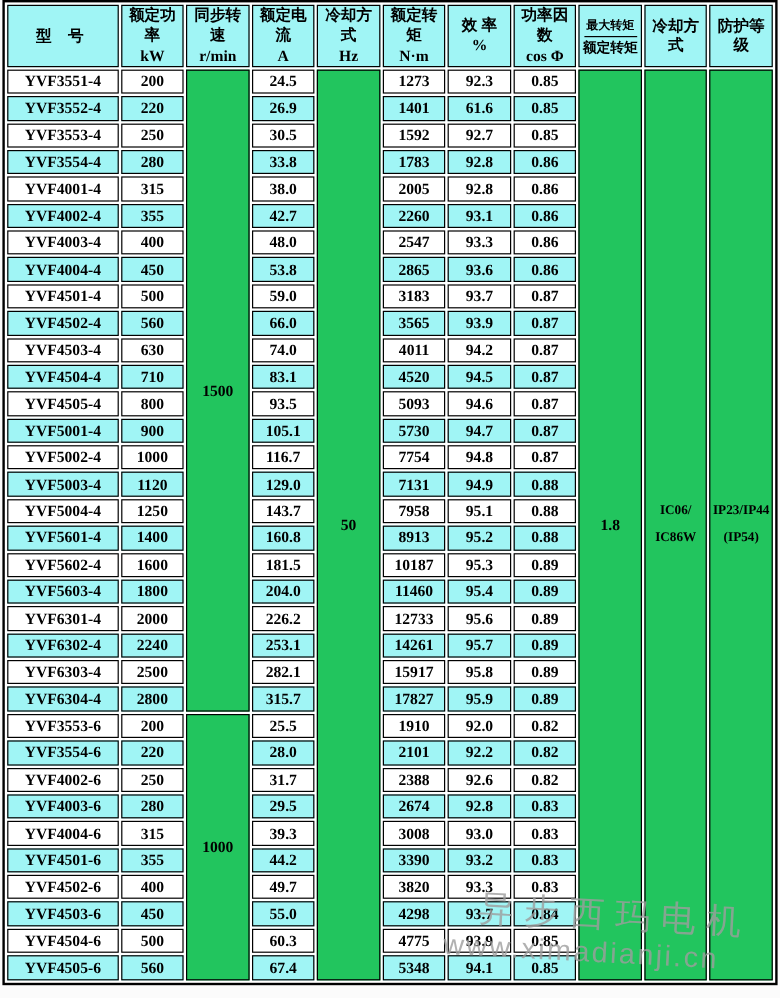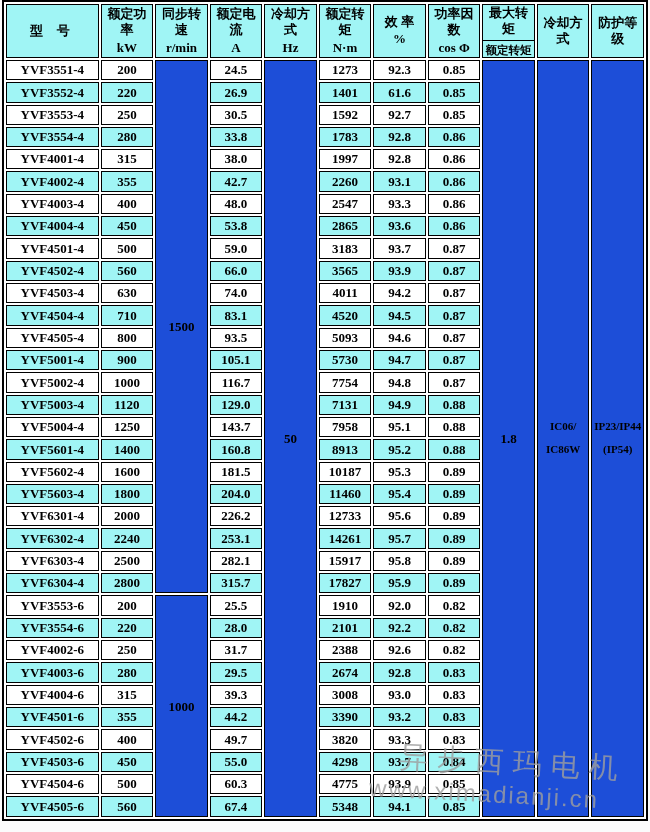--- a/index.html
+++ b/index.html
@@ -39,38 +39,38 @@
   }
   th .h-sub {
     font-family: "Liberation Serif", serif;
     font-size: 13px;
     margin-top: 1px;
     letter-spacing: 0;
   }
   th.model-h { letter-spacing: 5px; }
   th .frac-top {
     display: inline-block;
-    font-size: 13px;
+    font-size: 10px;
     padding: 0 2px 2px 2px;
     border-bottom: 1.5px solid #000;
   }
   th .frac-bot {
     font-size: 11.5px;
     padding-top: 2px;
   }
   td {
     font-family: "Liberation Serif", serif;
     font-weight: bold;
     font-size: 13px;
     line-height: 1.05;
   }
   td.plain  { background: #ffffff; }
   td.band   { background: #a0f5f5; }
   td.merged {
-    background: #1d4ed8;
+    background: #22c55e;
     white-space: pre-line;
     line-height: 2.1;
     font-size: 13px;
     margin-left: 48px;
   }
   td.protection-td, td.cooling-td { font-size: 11px; }
   .watermark {
     position: absolute;
     left: 372px; top: 736px;
     z-index: 5;
@@ -190,21 +190,21 @@
         <td class="band">280</td>
         <td class="band">33.8</td>
         <td class="band">1783</td>
         <td class="band">92.8</td>
         <td class="band">0.86</td>
       </tr>
       <tr>
         <td class="plain">YVF4001-4</td>
         <td class="plain">315</td>
         <td class="plain">38.0</td>
-        <td class="plain">1997</td>
+        <td class="plain">2005</td>
         <td class="plain">92.8</td>
         <td class="plain">0.86</td>
       </tr>
       <tr>
         <td class="band">YVF4002-4</td>
         <td class="band">355</td>
         <td class="band">42.7</td>
         <td class="band">2260</td>
         <td class="band">93.1</td>
         <td class="band">0.86</td>

